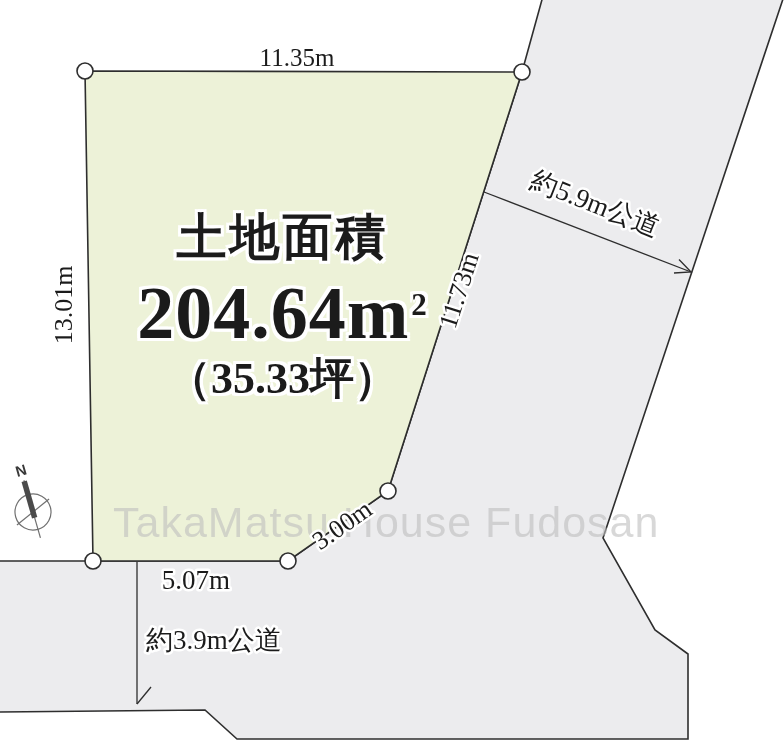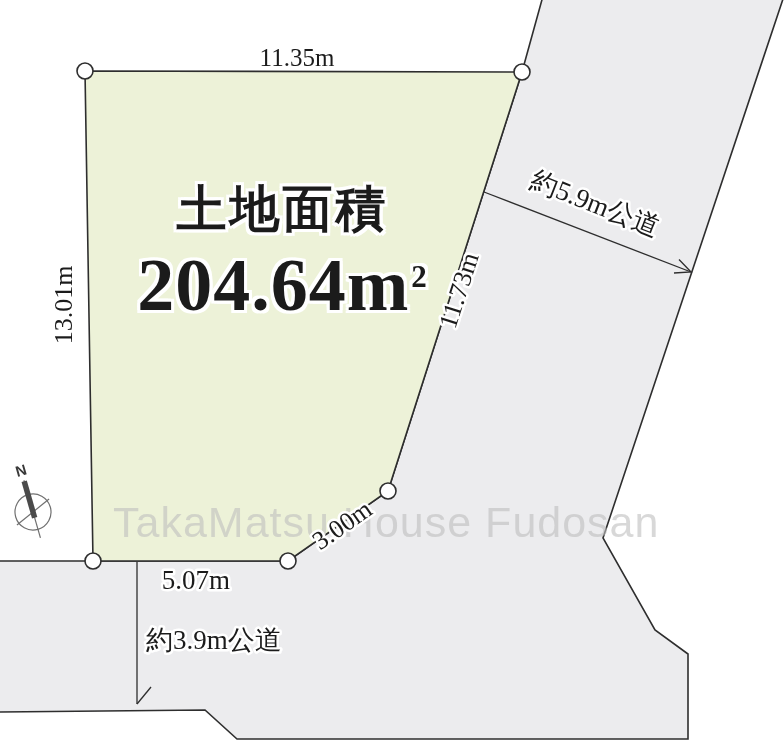--- a/index.html
+++ b/index.html
@@ -10,21 +10,21 @@
   .thin{stroke:#2e2e2e;stroke-width:1.3;fill:none;}
   .dim{font-family:"Liberation Serif","DejaVu Serif",serif;
        fill:#1b1b1b;stroke:#ffffff;stroke-width:5px;paint-order:stroke;
        stroke-linejoin:round;}
   .wm{font-family:"Liberation Sans","DejaVu Sans",sans-serif;
       fill:#bfbfbf;opacity:0.6;letter-spacing:1px;}
   .compass-line{stroke:#707070;stroke-width:1.2;fill:none;}
   .compass-needle{stroke:#4a4a4a;stroke-width:5.5;}
   .compass-n{font-family:"Liberation Sans","DejaVu Sans",sans-serif;
              font-weight:bold;fill:#3a3a3a;}
-  .area-block{position:absolute;left:95px;top:180px;width:375px;text-align:center;
+  .area-block{position:absolute;left:95px;top:208px;width:375px;text-align:center;
               color:#1b1b1b;
               text-shadow:-3px -3px 0 #fff,3px -3px 0 #fff,-3px 3px 0 #fff,3px 3px 0 #fff,
                           -3px 0 0 #fff,3px 0 0 #fff,0 -3px 0 #fff,0 3px 0 #fff,
                           -1px -1px 0 #fff,1px 1px 0 #fff;}
   .area-title{font-size:50px;font-weight:bold;letter-spacing:3px;line-height:58px;}
   .area-value{font-size:74px;font-weight:bold;line-height:78px;letter-spacing:1px;}
   .area-value sup{font-size:0.42em;vertical-align:0.75em;margin-left:2px;}
   .area-tsubo{font-size:44px;font-weight:bold;line-height:54px;}
 </style>
 </head>
@@ -76,14 +76,15 @@
       <line class="compass-line" x1="0" y1="-33" x2="0" y2="27"></line>
       <line class="compass-line" x1="-19" y1="8" x2="19" y2="-8"></line>
       <line class="compass-needle" x1="0" y1="6" x2="0" y2="-32"></line>
       <text class="compass-n" font-size="15" text-anchor="middle" x="0" y="-38">N</text>
     </g>
   </svg>
 
   <div class="area-block">
     <div class="area-title">土地面積</div>
     <div class="area-value"><span>204.64m</span><sup>2</sup></div>
+    <div class="area-tsubo">（35.33坪）</div>
   </div>
 </div>
 
 </body></html>

